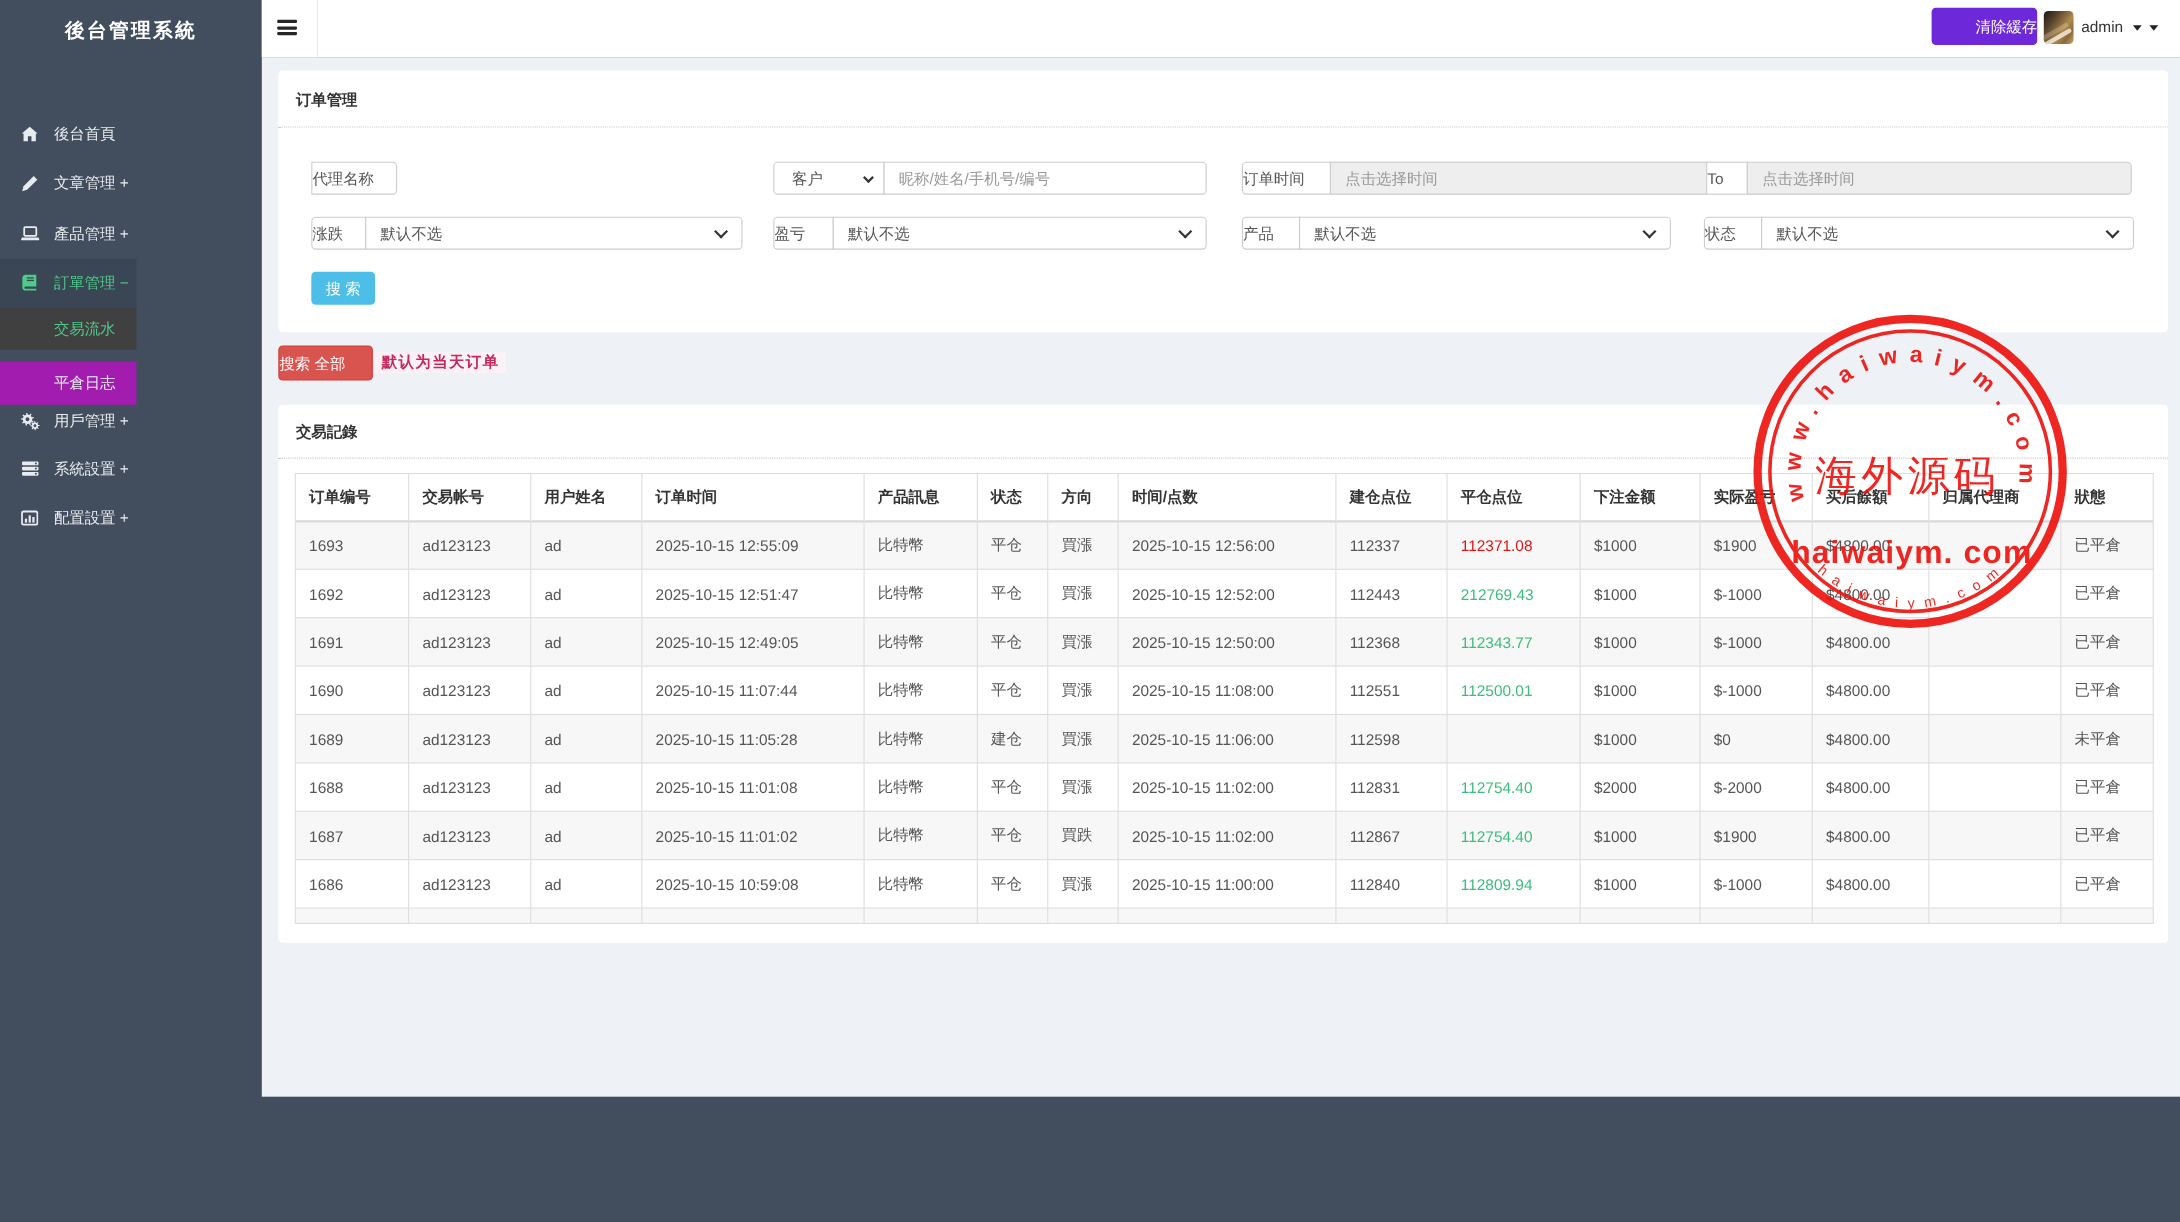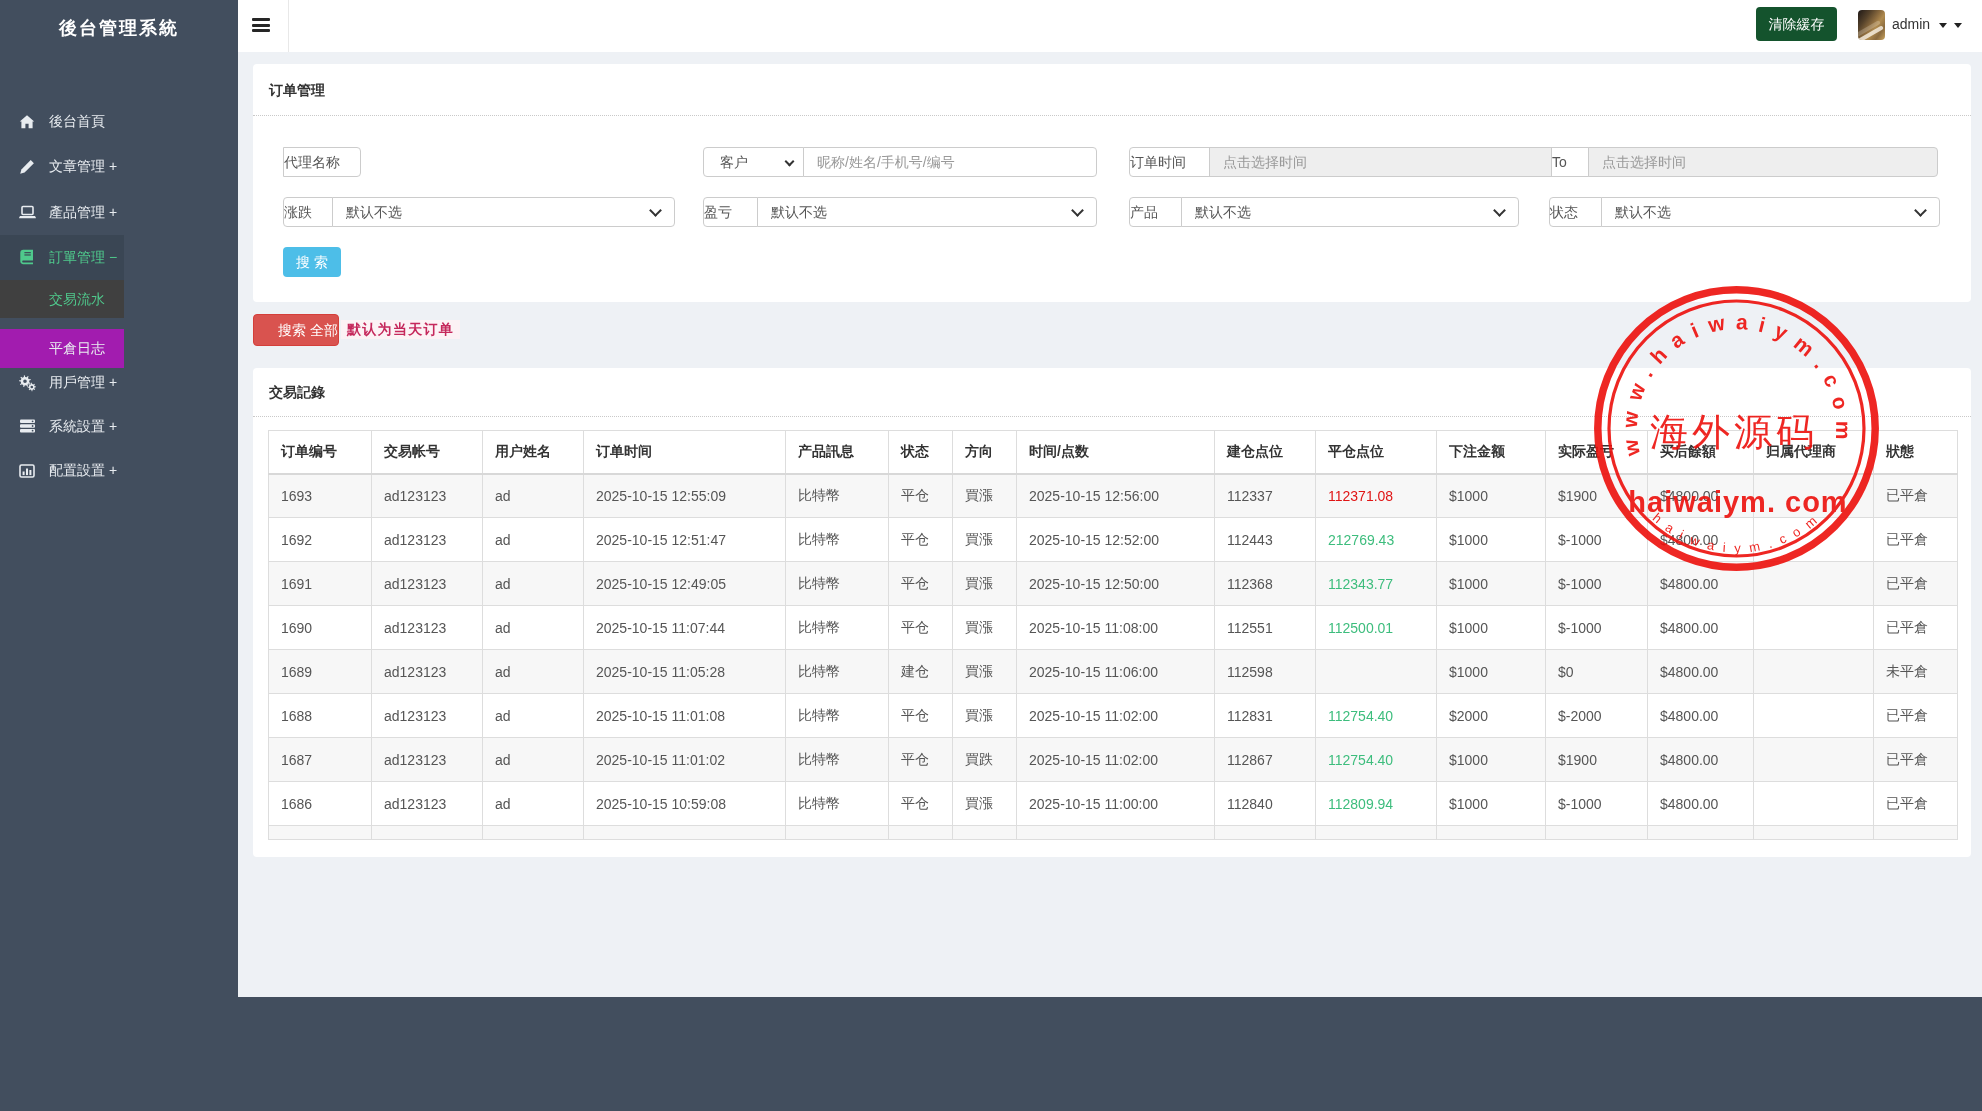--- a/index.html
+++ b/index.html
@@ -8,41 +8,41 @@
 
 #title{position:absolute;left:0;top:0;width:238px;height:56px;line-height:56px;text-align:center;color:#fff;font-size:18px;font-weight:bold;letter-spacing:2px}
 .mi{position:absolute;left:0;width:124px;height:45px;line-height:45px;color:#E8ECF0;font-size:14px}
 .mi .txt{position:absolute;left:49px;top:0}
 .mi svg{position:absolute;left:19px;top:50%;margin-top:-8px}
 .sub{position:absolute;left:0;width:124px;height:39px;line-height:39px;font-size:14px;color:#E8ECF0}
 .sub .txt{position:absolute;left:49px;top:0}
 
 #burger{position:absolute;left:238px;top:0;width:51px;height:52px;background:#fff;border-right:1px solid #e8e8e8}
 #burger i{position:absolute;left:14px;width:18px;height:3px;background:#262626;border-radius:1px}
-#clearbtn{position:absolute;left:1756px;top:7px;width:81px;height:34px;background:#14532d;border-radius:4px;color:#fff;font-size:14px;text-align:center;line-height:34px}
+#clearbtn{position:absolute;left:1756px;top:7px;width:96px;height:34px;background:#6d28d9;border-radius:4px;color:#fff;font-size:14px;text-align:right;line-height:34px}
 #avatar{position:absolute;left:1858px;top:10px;width:27px;height:30px;border-radius:4px;background:linear-gradient(125deg,#241c18 3%,#54412a 28%,#8a6a3e 48%,#b08b4f 62%,#8a6a3e 80%,#caa55f 100%);overflow:hidden}
 #avatar i{position:absolute;left:-5px;bottom:3px;width:32px;height:4px;background:rgba(255,250,240,.75);transform:rotate(-30deg);border-radius:2px;box-shadow:0 -6px 0 rgba(255,250,240,.22)}
 #adminname{position:absolute;left:1892px;top:0;height:48px;line-height:48px;color:#333;font-size:14px}
 .caret{position:absolute;top:23px;width:0;height:0;border-left:4px solid transparent;border-right:4px solid transparent;border-top:5px solid #222}
 
 .panel{position:absolute;background:#fff;border-radius:4px}
 .phead{height:52px;line-height:52px;padding-left:16px;font-size:14px;font-weight:bold;color:#333;border-bottom:1px dotted #c9c9c9}
 
 .ig{position:absolute;display:flex;height:30px;font-size:14px}
 .ig>div{border:1px solid #ccc;margin-left:-1px;height:30px;line-height:28px;background:#fff}
 .ig>div:first-child{margin-left:0;border-radius:4px 0 0 4px}
 .ig>div:last-child{border-radius:0 4px 4px 0}
 .lab{color:#555;flex:none}
 .inp{color:#999;padding-left:13px;flex:none}
 .val{color:#555;padding-left:13px;flex:none;position:relative}
 .gray{background:#eee !important}
 .crt{position:absolute;right:14px;top:8px;width:9px;height:9px;border-right:2px solid #333;border-bottom:2px solid #333;transform:rotate(45deg)}
 .tri{position:absolute;right:10px;top:10px;width:7px;height:7px;border-right:2px solid #333;border-bottom:2px solid #333;transform:rotate(45deg)}
 #searchbtn{position:absolute;left:30px;top:183px;width:58px;height:30px;background:#4DBEE8;border-radius:4px;color:#fff;text-align:center;line-height:30px;font-size:14px}
-#redbtn{position:absolute;left:15px;top:266px;width:86px;height:32px;background:#D9534F;border:1px solid #D43F3A;border-radius:4px;color:#fff;text-align:right;line-height:30px;font-size:14px}
+#redbtn{position:absolute;left:15px;top:266px;width:86px;height:32px;background:#D9534F;border:1px solid #D43F3A;border-radius:4px;color:#fff;text-align:left;line-height:30px;font-size:14px}
 #marktxt{position:absolute;height:19px;line-height:19px;padding:0 6px;background:#FCF2F5;color:#C5285C;font-weight:bold;font-size:14px;letter-spacing:1.3px}
 
 #tbl{position:absolute;left:15px;top:62px;border-collapse:collapse;table-layout:fixed;width:1689px}
 #tbl th{border:1px solid #ddd;border-bottom:2px solid #d8d8d8;height:43px;font-size:14px;color:#333;text-align:left;padding-left:12px;font-weight:bold;background:#fff}
 #tbl td{border:1px solid #ddd;height:44px;font-size:14px;color:#555;padding-left:12px;background:#fff}
 #tbl tr.od td{background:#F7F7F7}
 #tbl tr.emp td{height:14px;padding:0}
 #tbl td.red{color:#E01515}
 #tbl td.grn{color:#3DBD7D}
 #stamp{position:absolute;left:1586px;top:278px;opacity:.9}

